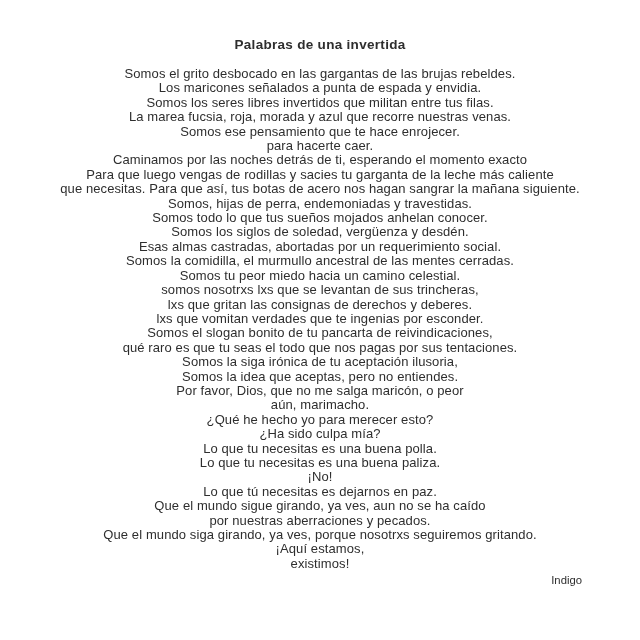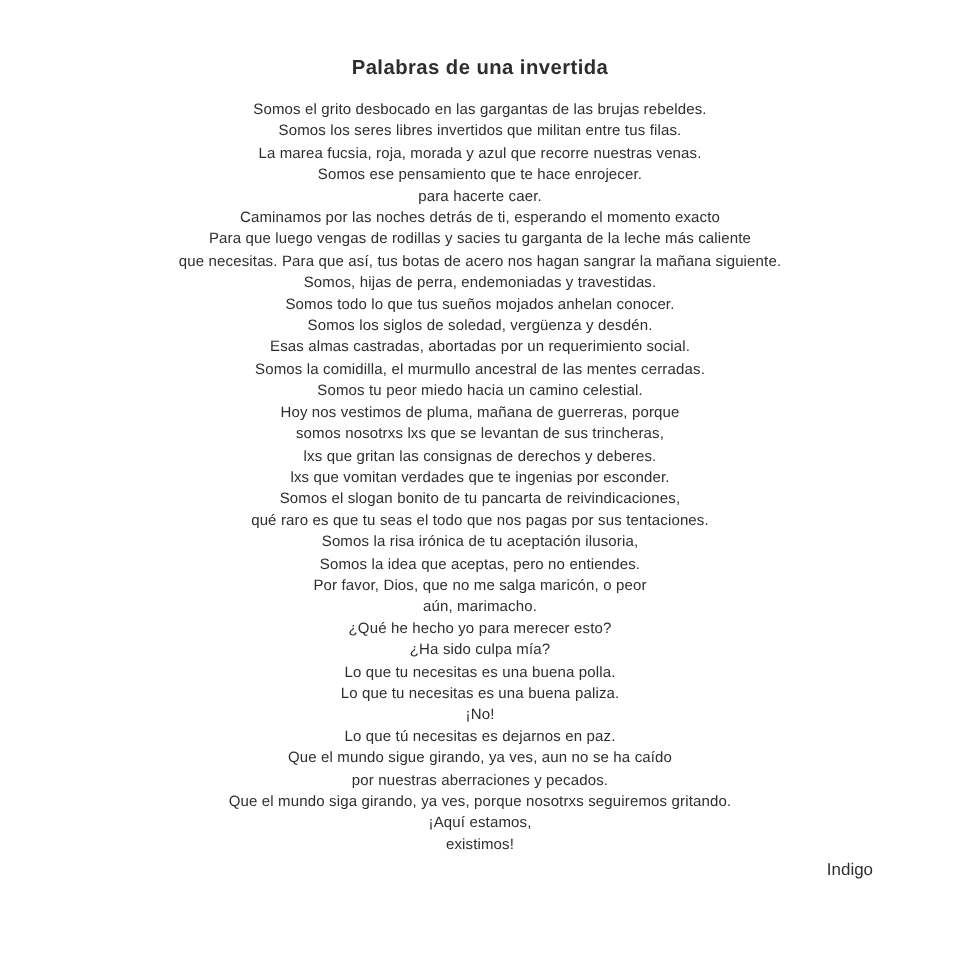--- a/index.html
+++ b/index.html
@@ -20,21 +20,21 @@
   .title {
     padding-top: 37px;
     text-align: center;
     font-size: 13.5px;
     font-weight: bold;
     letter-spacing: 0.3px;
   }
   .poem {
     margin-top: 15px;
     text-align: center;
-    font-size: 10px;
+    font-size: 13px;
     line-height: 14.4px;
     letter-spacing: 0.1px;
   }
   .poem-line {
     margin: 0;
     white-space: nowrap;
   }
   .signature {
     margin-top: 2px;
     text-align: right;
@@ -43,40 +43,40 @@
     line-height: 14.4px;
   }
 </style>
 </head>
 <body style="background: rgb(255, 255, 255);">
 
 <div class="page" style="color: rgb(46, 46, 46); background: rgb(255, 255, 255);">
   <h1 class="title">Palabras de una invertida</h1>
   <div class="poem">
       <p class="poem-line">Somos el grito desbocado en las gargantas de las brujas rebeldes.</p>
+      <p class="poem-line">Los maricones señalados a punta de espada y envidia.</p>
       <p class="poem-line">Somos los seres libres invertidos que militan entre tus filas.</p>
       <p class="poem-line">La marea fucsia, roja, morada y azul que recorre nuestras venas.</p>
       <p class="poem-line">Somos ese pensamiento que te hace enrojecer.</p>
       <p class="poem-line">para hacerte caer.</p>
       <p class="poem-line">Caminamos por las noches detrás de ti, esperando el momento exacto</p>
       <p class="poem-line">Para que luego vengas de rodillas y sacies tu garganta de la leche más caliente</p>
       <p class="poem-line">que necesitas. Para que así, tus botas de acero nos hagan sangrar la mañana siguiente.</p>
       <p class="poem-line">Somos, hijas de perra, endemoniadas y travestidas.</p>
       <p class="poem-line">Somos todo lo que tus sueños mojados anhelan conocer.</p>
       <p class="poem-line">Somos los siglos de soledad, vergüenza y desdén.</p>
       <p class="poem-line">Esas almas castradas, abortadas por un requerimiento social.</p>
       <p class="poem-line">Somos la comidilla, el murmullo ancestral de las mentes cerradas.</p>
       <p class="poem-line">Somos tu peor miedo hacia un camino celestial.</p>
-      <p class="poem-line">Hoy nos vestimos de pluma, mañana de guerreras, porque</p>
       <p class="poem-line">somos nosotrxs lxs que se levantan de sus trincheras,</p>
       <p class="poem-line">lxs que gritan las consignas de derechos y deberes.</p>
       <p class="poem-line">lxs que vomitan verdades que te ingenias por esconder.</p>
       <p class="poem-line">Somos el slogan bonito de tu pancarta de reivindicaciones,</p>
       <p class="poem-line">qué raro es que tu seas el todo que nos pagas por sus tentaciones.</p>
-      <p class="poem-line">Somos la risa irónica de tu aceptación ilusoria,</p>
+      <p class="poem-line">Somos la siga irónica de tu aceptación ilusoria,</p>
       <p class="poem-line">Somos la idea que aceptas, pero no entiendes.</p>
       <p class="poem-line">Por favor, Dios, que no me salga maricón, o peor</p>
       <p class="poem-line">aún, marimacho.</p>
       <p class="poem-line">¿Qué he hecho yo para merecer esto?</p>
       <p class="poem-line">¿Ha sido culpa mía?</p>
       <p class="poem-line">Lo que tu necesitas es una buena polla.</p>
       <p class="poem-line">Lo que tu necesitas es una buena paliza.</p>
       <p class="poem-line">¡No!</p>
       <p class="poem-line">Lo que tú necesitas es dejarnos en paz.</p>
       <p class="poem-line">Que el mundo sigue girando, ya ves, aun no se ha caído</p>

